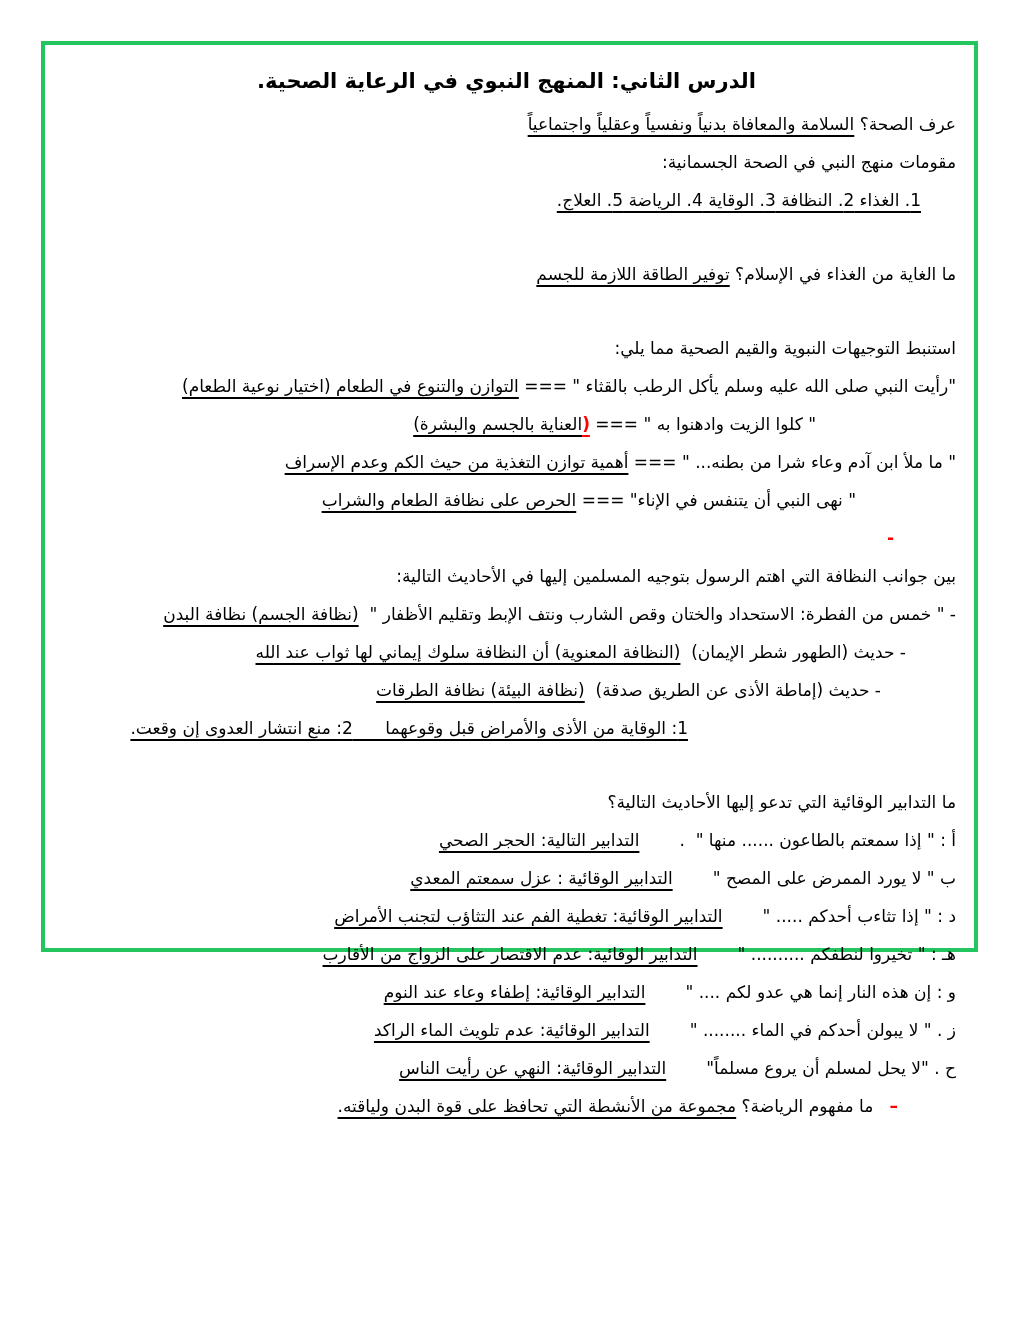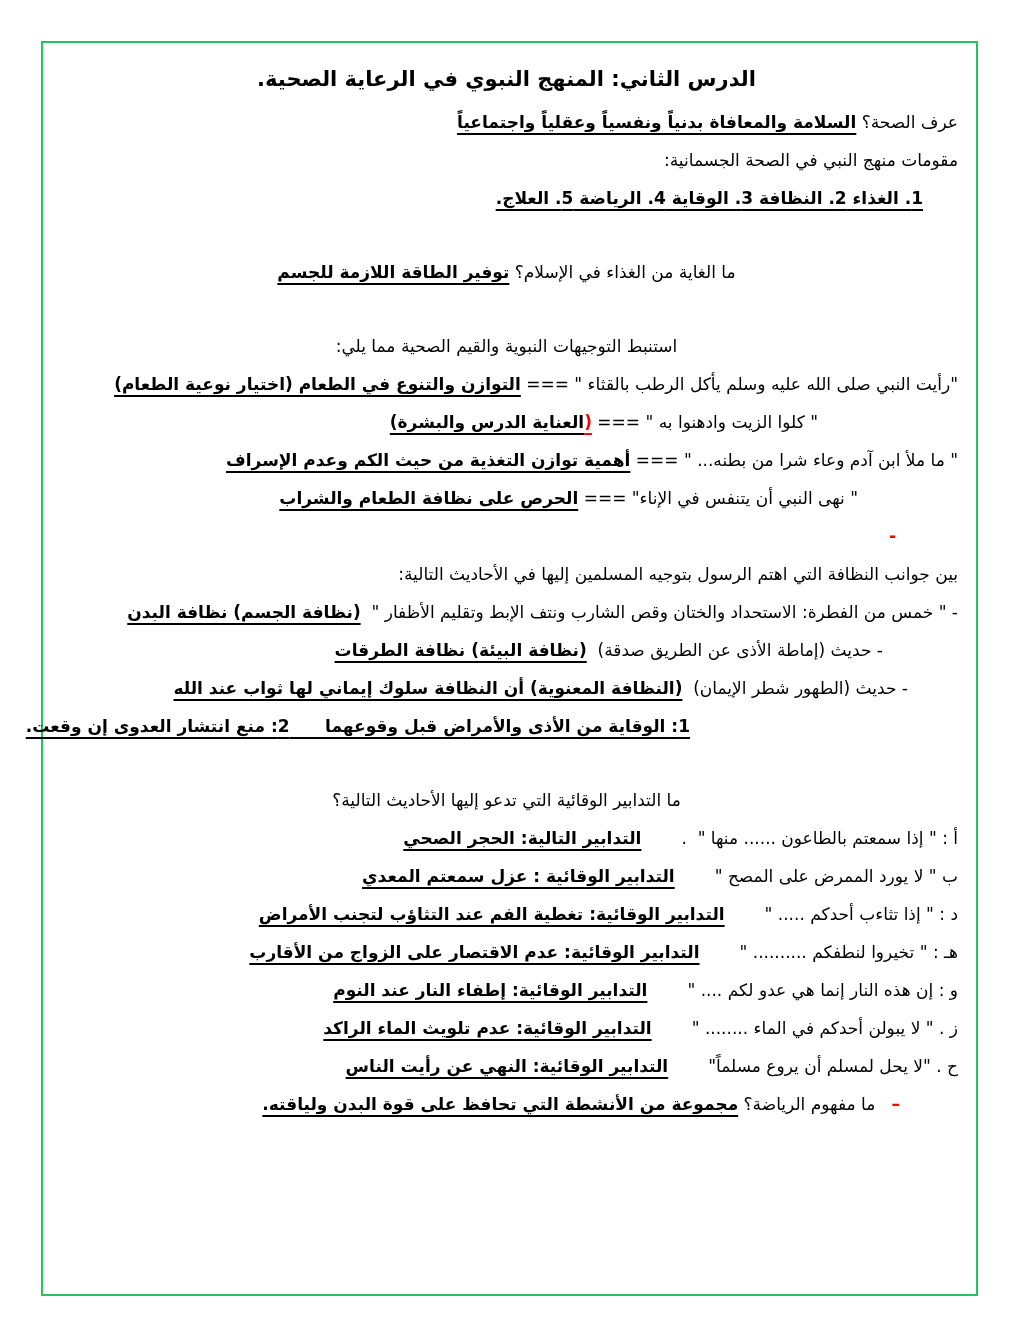--- a/index.html
+++ b/index.html
@@ -14,49 +14,49 @@
   .sheet {
     position: absolute;
     inset: 0;
     background: #ffffff;
   }
   .frame {
     position: absolute;
     left: 41px;
     top: 41px;
     width: 937px;
-    height: 1255px;
-    border: 2px solid #22c55e;
+    height: 911px;
+    border: 4px solid #22c55e;
     box-sizing: border-box;
     padding: 12px 18px 0 12px;
     direction: rtl;
   }
   .line {
     font-size: 17px;
     line-height: 38px;
     color: #000000;
     text-align: right;
     white-space: nowrap;
   }
   .line.title {
     text-align: center;
     font-size: 21px;
     font-weight: bold;
     line-height: 48px;
   }
-  .b { font-weight: bold; }
+  .b { font-weight: normal; }
   .u {
     text-decoration: underline;
     text-decoration-thickness: 1.6px;
     text-underline-offset: 5px;
   }
   .red { color: #ff0000; font-weight: bold; }
   .qa { display: flex; gap: 40px; align-items: baseline; }
   .qa .answer { white-space: nowrap; }
-  .mt1 { margin-top: 36px; text-align: center; }
+  .mt1 { margin-top: 36px; }
   .ind-35  { padding-left: 0; padding-right: 35px; }
   .ind-50  { padding-right: 50px; }
   .ind-58  { padding-right: 58px; text-align: right; }
   .ind-62  { padding-right: 62px; }
   .ind-75  { padding-right: 75px; }
   .ind-100 { padding-right: 100px; }
   .ind-140 { padding-right: 140px; }
   .ind-268 { padding-right: 268px; }
 </style>
 </head>
@@ -65,49 +65,49 @@
 <div class="sheet">
   <div class="frame">
     <div>
         <div class="line title"><span>الدرس الثاني: المنهج النبوي في الرعاية الصحية.</span></div>
         <div class="line"><span>عرف الصحة؟ </span><span class="b u">السلامة والمعافاة بدنياً ونفسياً وعقلياً واجتماعياً</span></div>
         <div class="line"><span>مقومات منهج النبي في الصحة الجسمانية:</span></div>
         <div class="line ind-35"><span class="b u">1. الغذاء 2. النظافة 3. الوقاية 4. الرياضة 5. العلاج.</span></div>
         <div class="line mt1"><span>ما الغاية من الغذاء في الإسلام؟ </span><span class="b u">توفير الطاقة اللازمة للجسم</span></div>
         <div class="line mt1"><span>استنبط التوجيهات النبوية والقيم الصحية مما يلي:</span></div>
         <div class="line"><span>"رأيت النبي صلى الله عليه وسلم يأكل الرطب بالقثاء " === </span><span class="b u">التوازن والتنوع في الطعام (اختيار نوعية الطعام)</span></div>
-        <div class="line ind-140"><span>" كلوا الزيت وادهنوا به " === </span><span class="red b u">(</span><span class="b u">العناية الدرس والبشرة)</span></div>
+        <div class="line ind-140"><span>" كلوا الزيت وادهنوا به " === </span><span class="red b u">(</span><span class="b u">العناية بالجسم والبشرة)</span></div>
         <div class="line"><span>" ما ملأ ابن آدم وعاء شرا من بطنه... " === </span><span class="b u">أهمية توازن التغذية من حيث الكم وعدم الإسراف</span></div>
         <div class="line ind-100"><span>" نهى النبي أن يتنفس في الإناء" === </span><span class="b u">الحرص على نظافة الطعام والشراب</span></div>
         <div class="line ind-62"><span class="red">-</span></div>
         <div class="line"><span>بين جوانب النظافة التي اهتم الرسول بتوجيه المسلمين إليها في الأحاديث التالية:</span></div>
         <div class="line"><span>- " خمس من الفطرة: الاستحداد والختان وقص الشارب ونتف الإبط وتقليم الأظفار "&nbsp; </span><span class="b u">(نظافة الجسم) نظافة البدن</span></div>
+        <div class="line ind-50"><span>- حديث (الطهور شطر الإيمان)&nbsp; </span><span class="b u">(النظافة المعنوية) أن النظافة سلوك إيماني لها ثواب عند الله</span></div>
         <div class="line ind-75"><span>- حديث (إماطة الأذى عن الطريق صدقة)&nbsp; </span><span class="b u">(نظافة البيئة) نظافة الطرقات</span></div>
-        <div class="line ind-50"><span>- حديث (الطهور شطر الإيمان)&nbsp; </span><span class="b u">(النظافة المعنوية) أن النظافة سلوك إيماني لها ثواب عند الله</span></div>
         <div class="line ind-268"><span class="b u">1: الوقاية من الأذى والأمراض قبل وقوعهما&nbsp;&nbsp;&nbsp;&nbsp;&nbsp;&nbsp;2: منع انتشار العدوى إن وقعت.</span></div>
         <div class="line mt1"><span>ما التدابير الوقائية التي تدعو إليها الأحاديث التالية؟</span></div>
         <div class="line qa">
           <span>أ : " إذا سمعتم بالطاعون ...... منها "&nbsp; .</span>
           <span class="b u answer">التدابير التالية: الحجر الصحي</span>
         </div>
         <div class="line qa">
           <span>ب " لا يورد الممرض على المصح "</span>
           <span class="b u answer">التدابير الوقائية : عزل سمعتم المعدي</span>
         </div>
         <div class="line qa">
           <span>د : " إذا تثاءب أحدكم ..... "</span>
           <span class="b u answer">التدابير الوقائية: تغطية الفم عند التثاؤب لتجنب الأمراض</span>
         </div>
         <div class="line qa">
           <span>هـ : " تخيروا لنطفكم .......... "</span>
           <span class="b u answer">التدابير الوقائية: عدم الاقتصار على الزواج من الأقارب</span>
         </div>
         <div class="line qa">
           <span>و : إن هذه النار إنما هي عدو لكم .... "</span>
-          <span class="b u answer">التدابير الوقائية: إطفاء النار عند النوم</span>
+          <span class="b u answer">التدابير الوقائية: إطفاء وعاء عند النوم</span>
         </div>
         <div class="line qa">
           <span>ز . " لا يبولن أحدكم في الماء ........ "</span>
           <span class="b u answer">التدابير الوقائية: عدم تلويث الماء الراكد</span>
         </div>
         <div class="line qa">
           <span>ح . "لا يحل لمسلم أن يروع مسلماً"</span>
           <span class="b u answer">التدابير الوقائية: النهي عن رأيت الناس</span>
         </div>
         <div class="line ind-58"><span class="red">–</span><span>&nbsp;&nbsp;&nbsp;ما مفهوم الرياضة؟ </span><span class="b u">مجموعة من الأنشطة التي تحافظ على قوة البدن ولياقته.</span></div>

